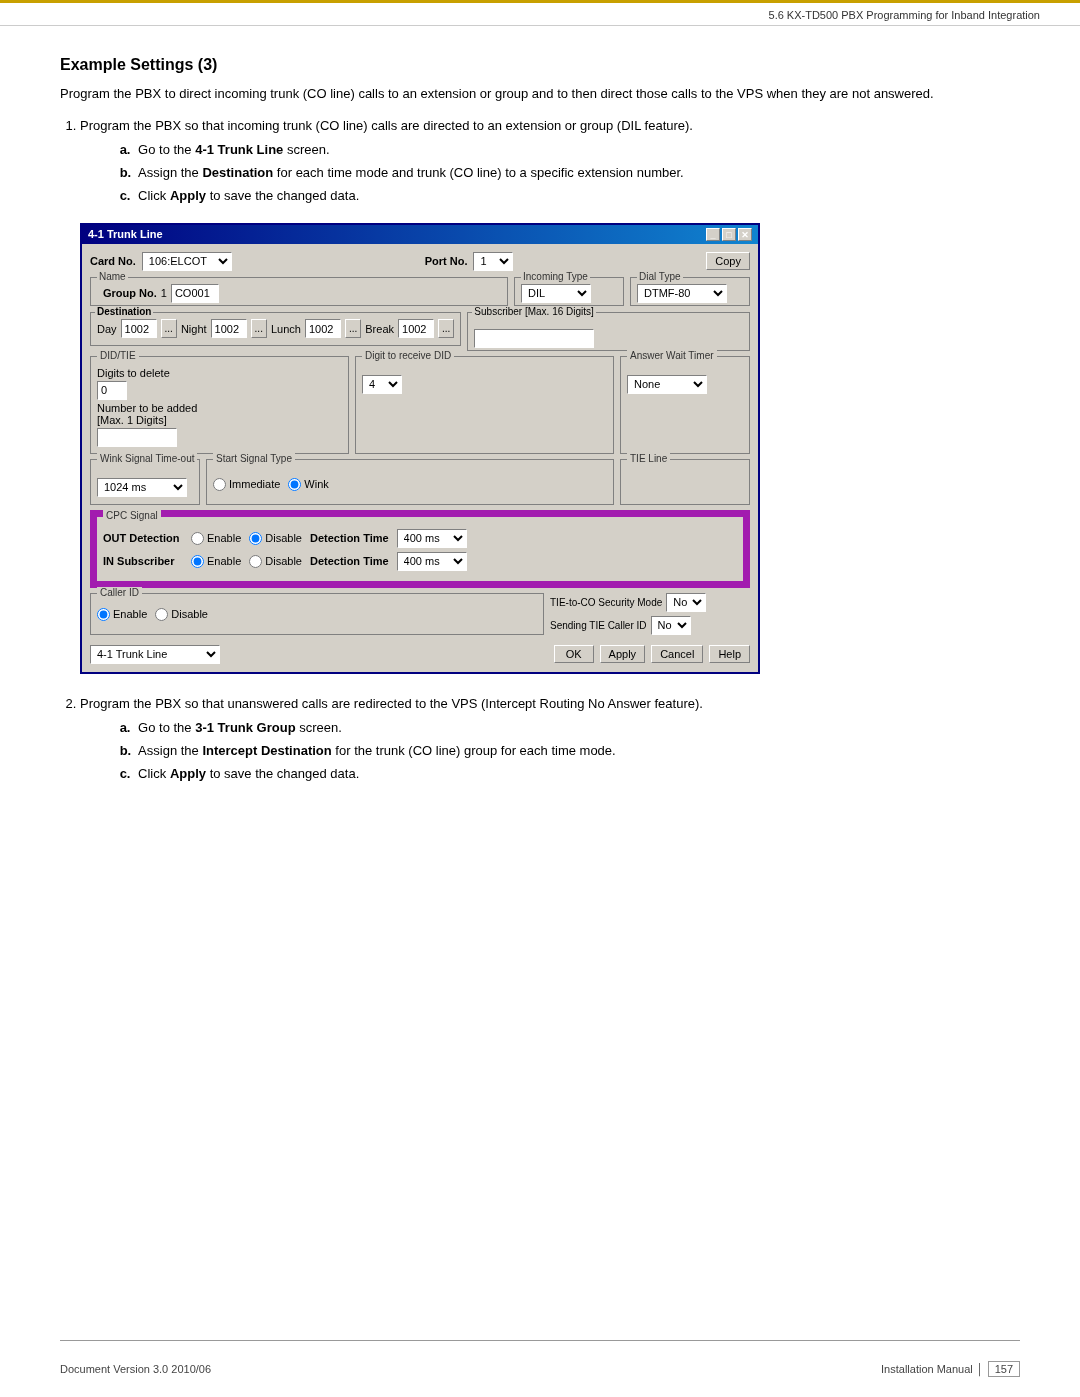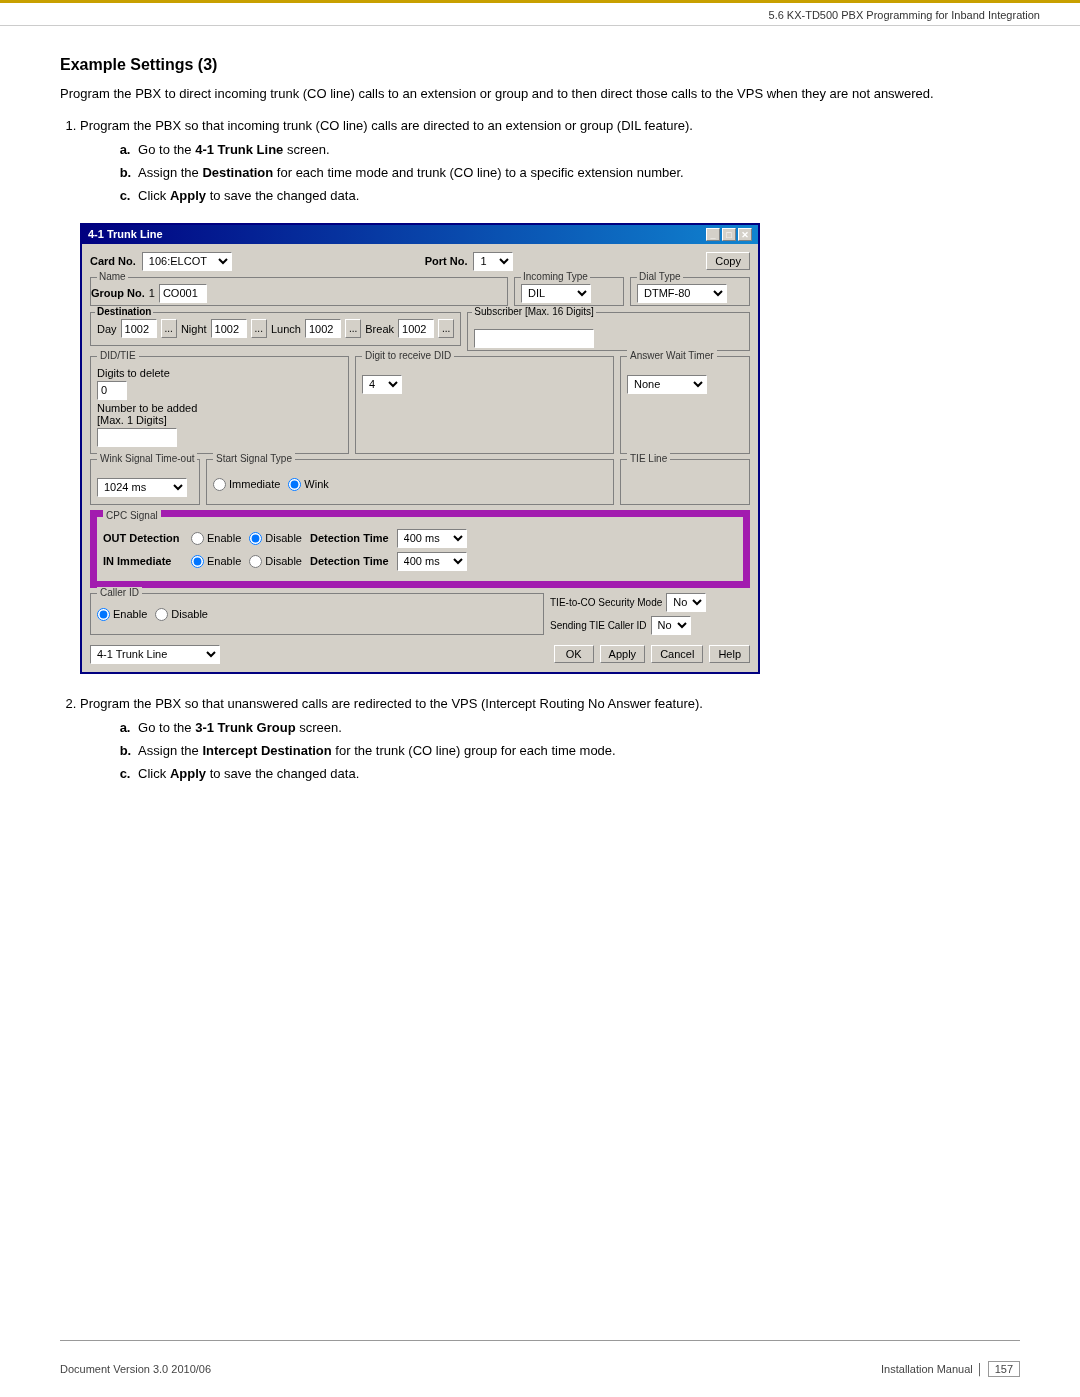--- a/index.html
+++ b/index.html
@@ -211,21 +211,21 @@
     }
 
     .page-num-border {
       border: 1px solid #999;
       padding: 1px 6px;
       font-size: 11px;
     }
 
     .name-group {
       border: 1px solid #808080;
-      padding: 2px 0;
+      padding: 2px 12px;
       position: relative;
       flex: 1;
     }
 
     .name-group-label {
       position: absolute;
       top: -7px;
       left: 6px;
       background: #d4d0c8;
       padding: 0 2px;
@@ -594,21 +594,21 @@
               <input type="radio" name="out_detection" checked="" style="">
               <span>Disable</span>
             </label>
             <span class="field-label">Detection Time</span>
             <select class="win-select" style="width:70px;">
               <option>400 ms</option>
             </select>
           </div>
 
           <div style="display:flex; align-items:center; gap:8px; margin-bottom:2px;">
-            <span class="field-label" style="width:80px;">IN Immediate</span>
+            <span class="field-label" style="width:80px;">IN Subscriber</span>
             <label class="radio-label">
               <input type="radio" name="in_detection" checked="" style="">
               <span>Enable</span>
             </label>
             <label class="radio-label">
               <input type="radio" name="in_detection" style="">
               <span>Disable</span>
             </label>
             <span class="field-label">Detection Time</span>
             <select class="win-select" style="width:70px;">

